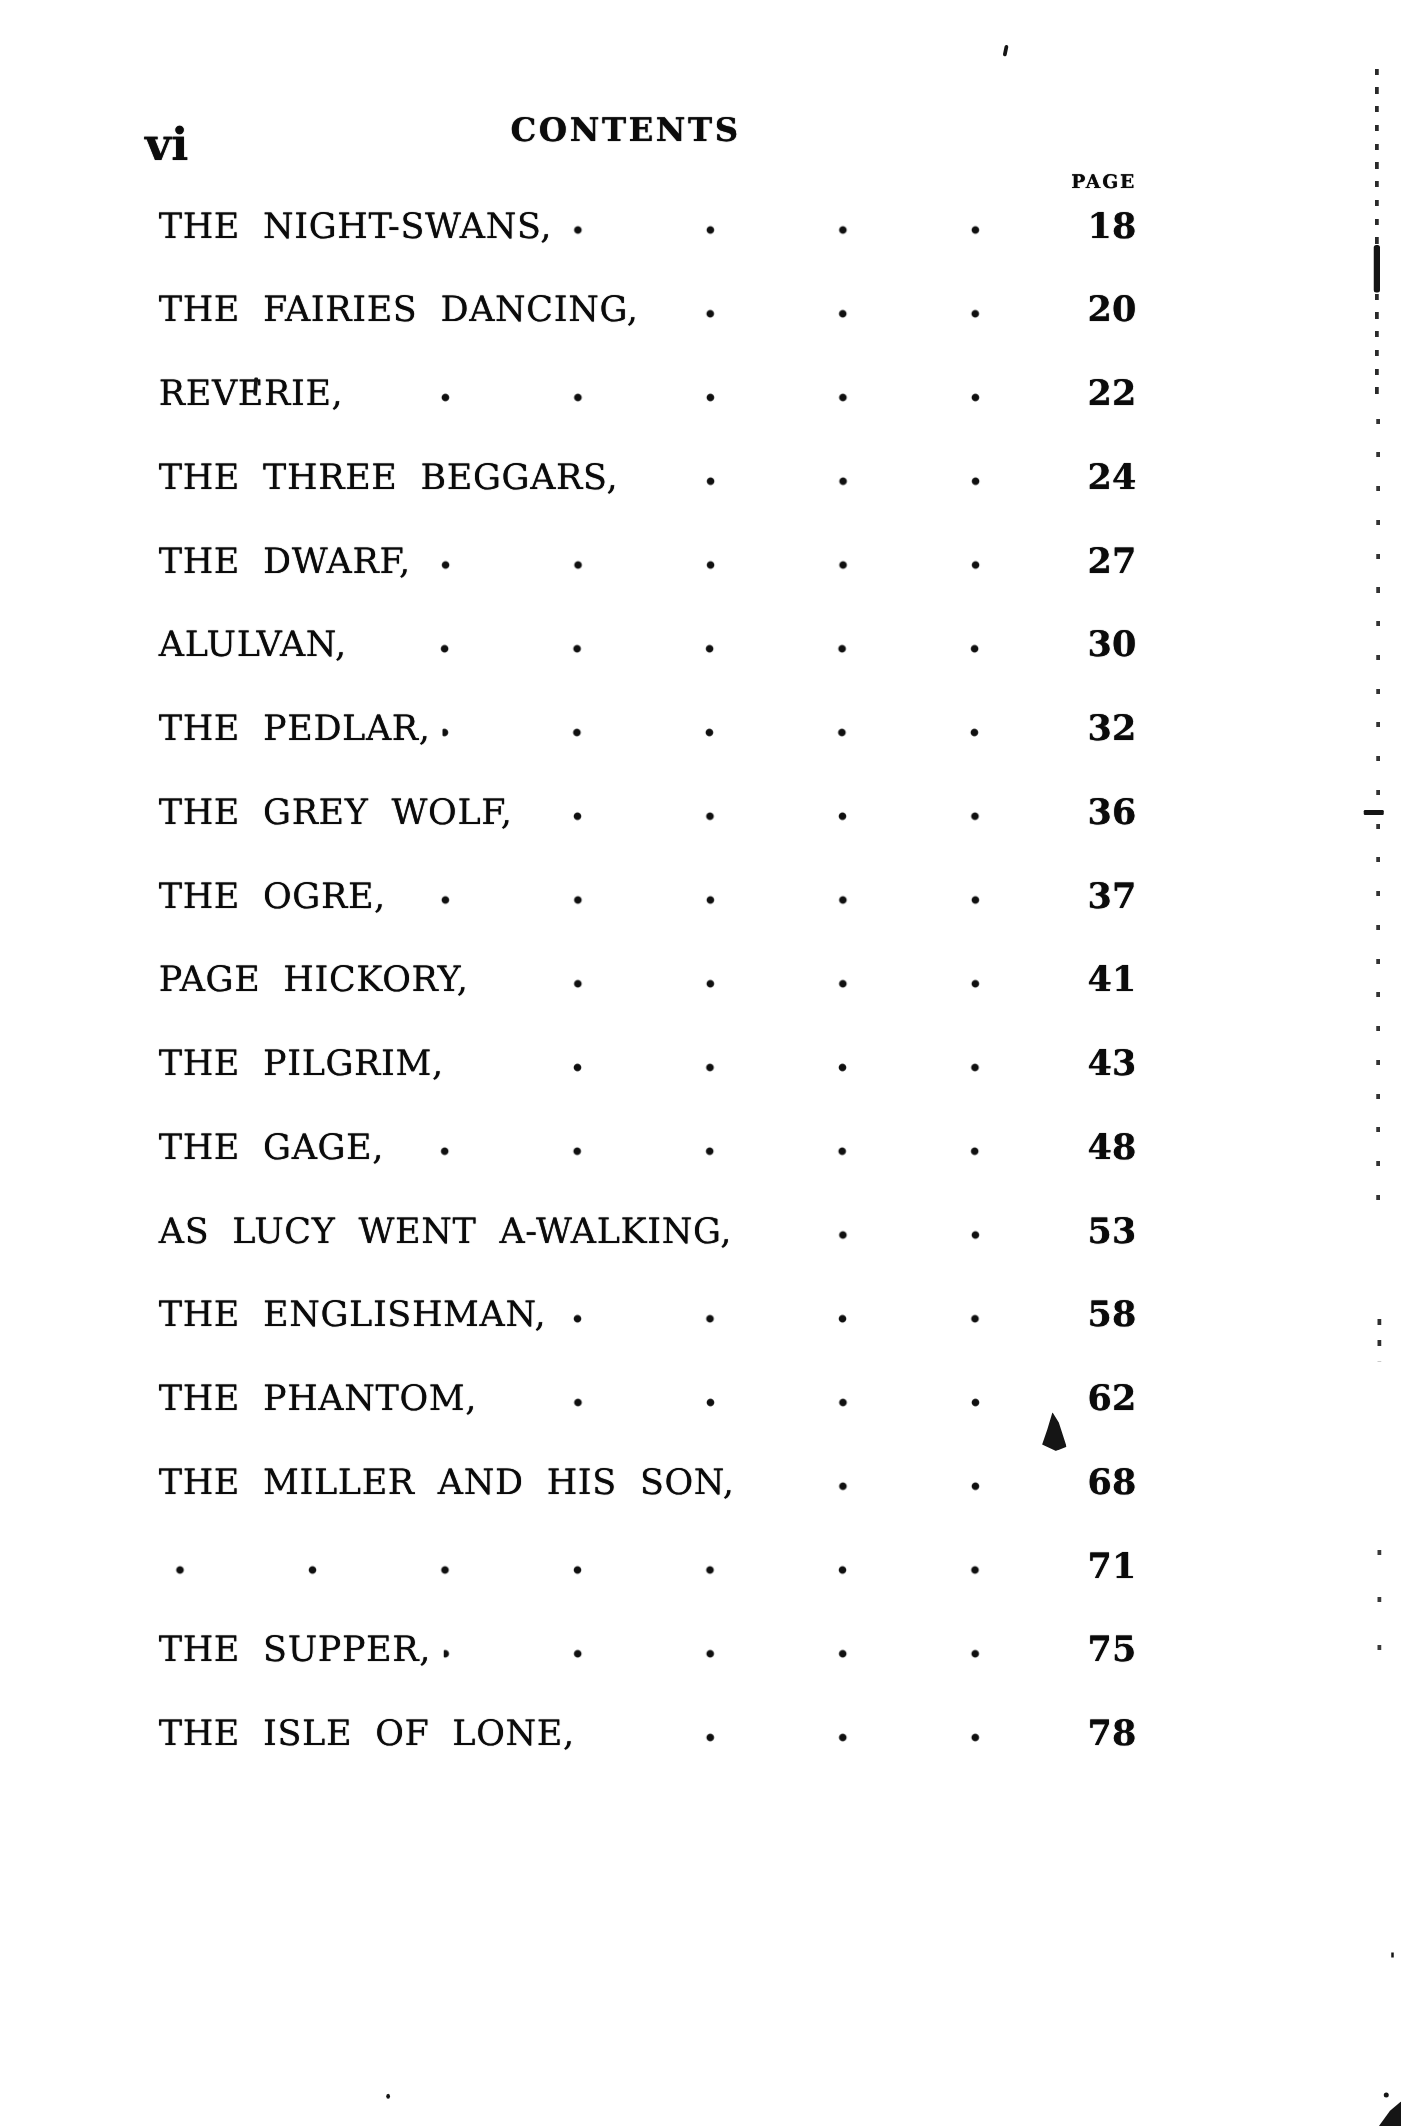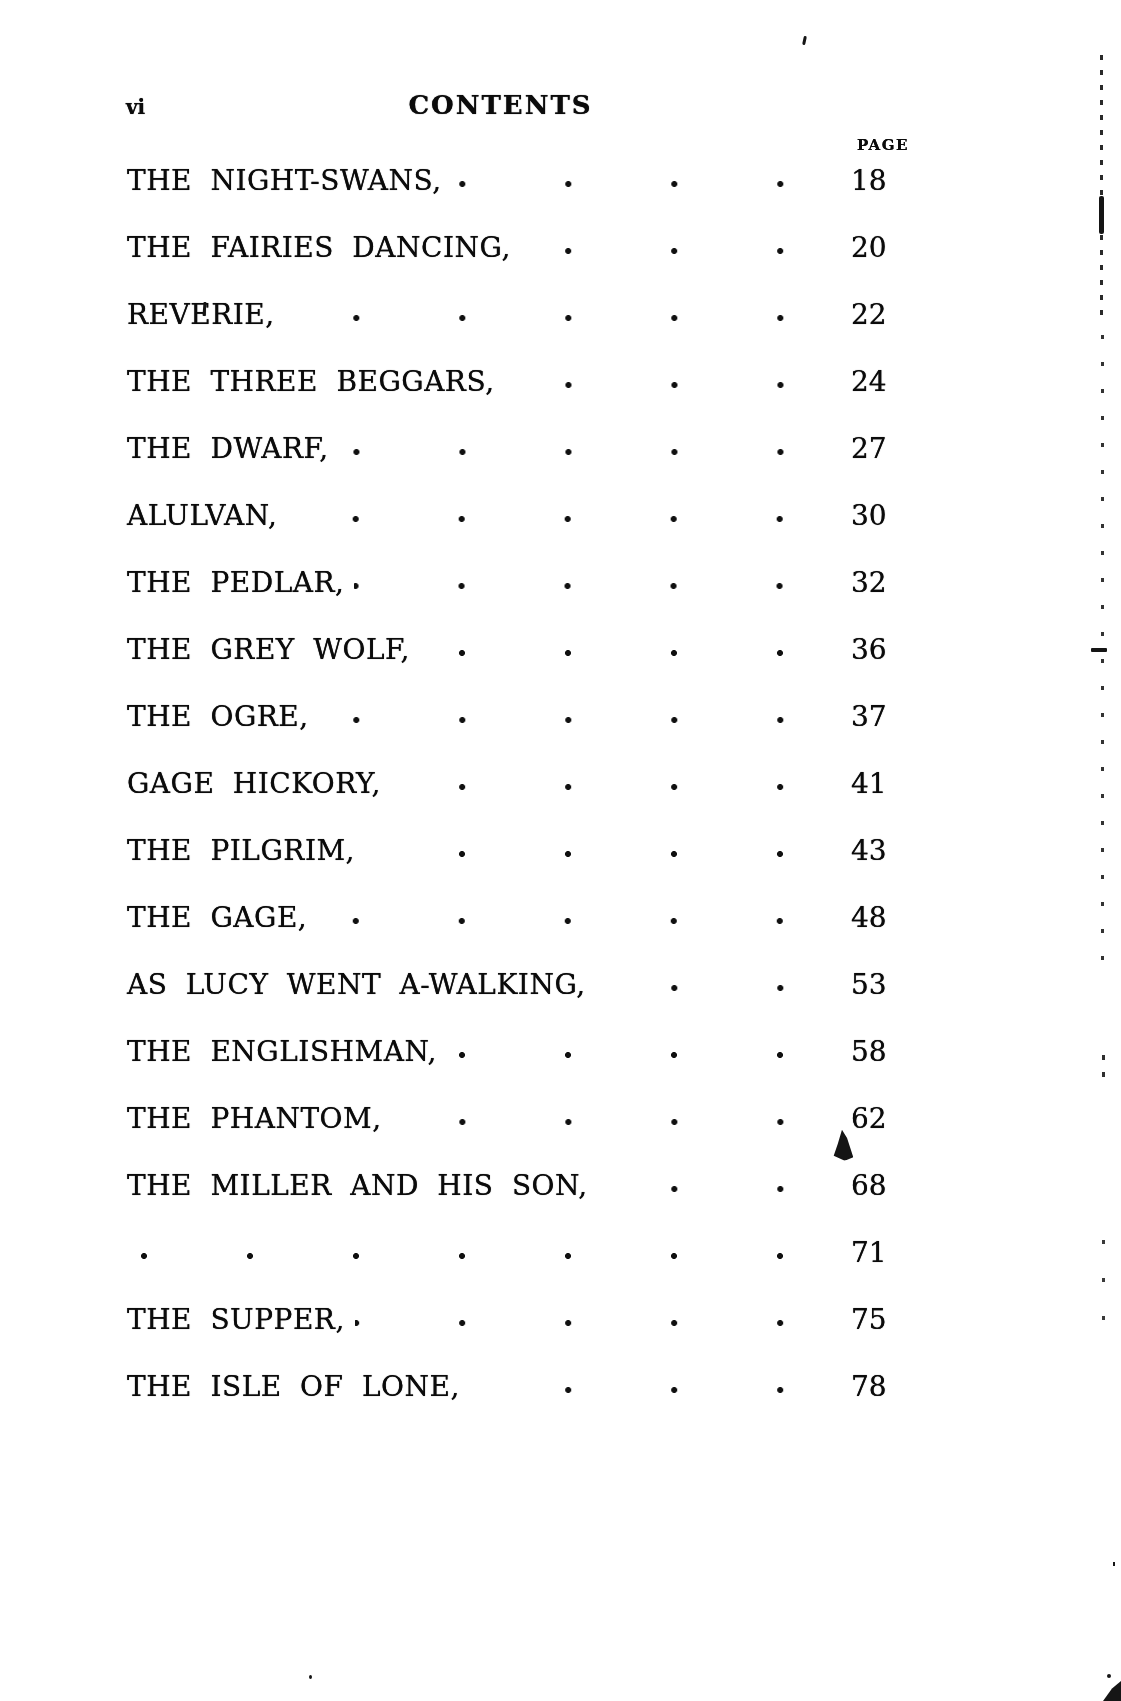--- a/index.html
+++ b/index.html
@@ -8,22 +8,22 @@
     background: #ffffff;
     position: relative;
     overflow: hidden;
     font-family: "DejaVu Serif", serif;
     color: #0b0b0b;
   }
   .sheet { position: absolute; inset: 0; }
 
   
   .folio {
-    position: absolute; left: 126px; top: 95px;
-    font-size: 20px; font-weight: bold;
+    position: absolute; left: 116px; top: 95px;
+    font-size: 36px; font-weight: bold;
     text-shadow: 0 0 0.7px rgba(0,0,0,.9);
     text-align: center;
   }
   .title {
     position: absolute; left: 0; right: 120px; top: 90px; margin: 0;
     text-align: center;
     font-size: 26px; font-weight: bold; letter-spacing: 2px;
     text-shadow: 0 0 0.8px rgba(0,0,0,.9);
   }
 
@@ -50,22 +50,22 @@
   }
   .row .leader {
     flex: 1 1 auto; align-self: stretch;
     margin-left: 10px; margin-right: 16px;
     background-image: radial-gradient(circle, #101010 2.6px, transparent 3.4px);
     background-size: 106px 10px;
     background-repeat: repeat-x;
     background-position: right 2px bottom 7px;
   }
   .row .n {
-    font-size: 28px; font-weight: normal;
-    min-width: 58px; text-align: left; line-height: 30px;
+    font-size: 28px; font-weight: bold;
+    min-width: 58px; text-align: right; line-height: 30px;
     text-shadow: 0 0 0.7px rgba(0,0,0,.9);
   }
 
   
   .artifact { position: absolute; background: #151515; }
   .dashcol-1 {
     left: 1100px; top: 55px; width: 3px; height: 265px; background: none;
     background-image: repeating-linear-gradient(to bottom, #2a2a2a 0 5px, transparent 5px 15px);
   }
   .rightbar { left: 1099px; top: 196px; width: 5px; height: 38px; border-radius: 2px; }
@@ -157,21 +157,21 @@
           <span class="n">36</span>
         </div>
 
         <div class="row">
           <span class="t">THE OGRE,</span>
           <span class="leader"></span>
           <span class="n">37</span>
         </div>
 
         <div class="row">
-          <span class="t">GAGE HICKORY,</span>
+          <span class="t">PAGE HICKORY,</span>
           <span class="leader"></span>
           <span class="n">41</span>
         </div>
 
         <div class="row">
           <span class="t">THE PILGRIM,</span>
           <span class="leader"></span>
           <span class="n">43</span>
         </div>
 

